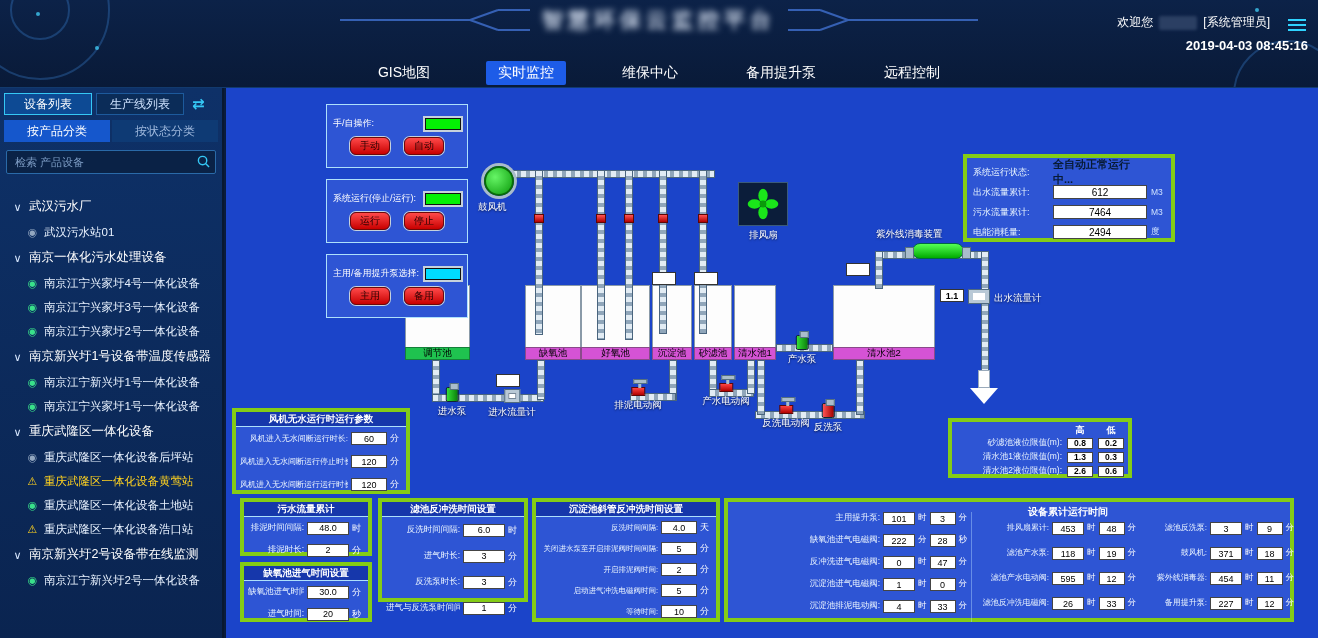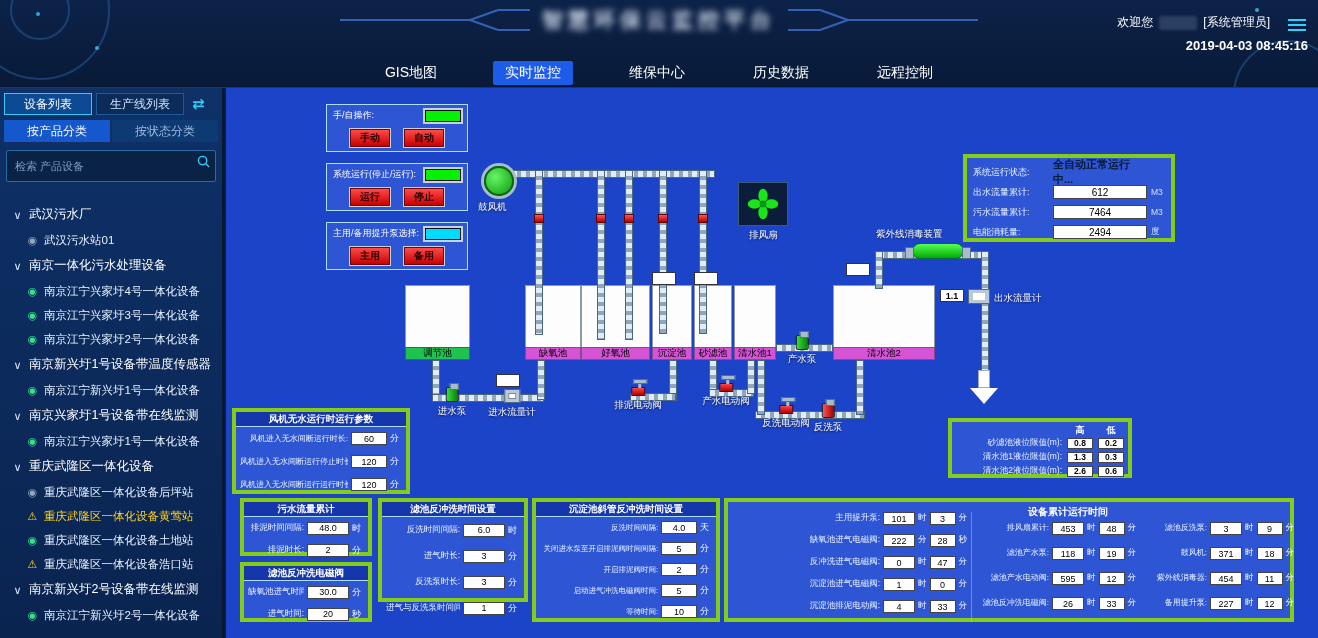--- a/index.html
+++ b/index.html
@@ -26,21 +26,21 @@
 
 #sb{position:absolute;left:0;top:88px;width:224px;height:550px;background:linear-gradient(180deg,#0e3168,#0a2450);border-right:2px solid #081830;z-index:5;overflow:hidden}
 .sb-tabs{display:flex;align-items:center;gap:4px;padding:5px 4px 2px}
 .sb-tab{width:88px;height:22px;line-height:20px;text-align:center;font-size:12px;color:#cfe3ff;background:#0b2c58;border:1px solid #1d5a9c;cursor:pointer;white-space:nowrap}
 .sb-tab.active{background:#0d4a94;border-color:#35c8f5;color:#fff}
 .swap{color:#35c8f5;font-size:15px;font-weight:bold;margin-left:4px;cursor:pointer}
 .sb-subtabs{display:flex;padding:3px 4px;gap:2px}
 .sb-subtab{flex:1;height:22px;line-height:22px;text-align:center;font-size:12px;color:#9fb9dd;background:#0e3a74;cursor:pointer;white-space:nowrap}
 .sb-subtab.active{background:#1557cc;color:#fff}
 .sb-search{position:relative;margin:5px 6px}
-.sb-search input{width:100%;height:32px;background:#0a2246;border:1px solid #2a6aa8;border-radius:2px;color:#d5e6ff;font-size:11px;padding:0 24px 0 8px}
+.sb-search input{width:100%;height:24px;background:#0a2246;border:1px solid #2a6aa8;border-radius:2px;color:#d5e6ff;font-size:11px;padding:0 24px 0 8px}
 .sb-search input::placeholder{color:#7d9cc4}
 .mag{position:absolute;right:6px;top:5px}
 .tree{margin-top:19px}
 .tree-item{display:flex;align-items:center;white-space:nowrap;overflow:hidden;cursor:pointer}
 .tree-item.group{height:27px;padding-left:10px;font-size:12.5px;color:#fff}
 .tree-item.child{height:24px;padding-left:25px;font-size:11.5px;color:#e8f2ff}
 .tree-item.warn .tlabel{color:#ffd21f}
 .tlabel{overflow:hidden;text-overflow:ellipsis}
 .ticon{display:inline-block;width:15px;margin-right:4px;text-align:center;flex:none}
 [data-icon="chevron"]::before{content:"∨";color:#d8e8ff;font-size:11px}
@@ -105,28 +105,28 @@
 .uv::before{left:-8px}.uv::after{right:-8px}
 .meter-h{position:absolute;width:22px;height:15px;background:#b9c9d6;border:1px solid #4f6a80;z-index:5}
 .meter-h::after{content:"";position:absolute;top:3px;left:4px;right:4px;bottom:3px;background:#fff}
 .flow-arrow{position:absolute;left:744px;top:282px;width:28px;z-index:4}
 .fa-stem{width:12px;height:18px;background:#fff;margin:0 auto;border:1px solid #99aabb}
 .fa-head{width:0;height:0;border-left:14px solid transparent;border-right:14px solid transparent;border-top:16px solid #fff}
 
 
 .panel{position:absolute;background:#2e55d4;border:4px solid #84cc16;z-index:6}
 .ctl-stack{position:absolute;left:100px;top:16px;display:flex;flex-direction:column;gap:11px;z-index:6}
-.ctl-panel{width:142px;background:#2e55d4;border:1px solid #aee0fb;padding:4px 6px}
+.ctl-panel{width:142px;background:#2e55d4;border:1px solid #aee0fb;padding:12px 6px}
 .cp-row1{display:flex;align-items:center;justify-content:space-between;gap:4px}
 .cp-label{font-size:9px;color:#fff;white-space:nowrap;overflow:hidden}
 .led{flex:none;width:36px;height:12px;border:1px solid #111;box-shadow:0 0 0 2px #c6d2dc}
 [data-led="green"]{background:#04f004}
 [data-led="cyan"]{background:#00dcff}
 .cp-row2{display:flex;justify-content:center;gap:14px;margin-top:7px}
-.ctl-btn{background:linear-gradient(#ff4a4a,#c80000);border:1px solid #6e0808;box-shadow:0 0 0 1px #c6d2dc;color:#2a0000;font-weight:bold;font-size:10px;padding:1px 9px;border-radius:0;cursor:pointer;font-family:inherit;white-space:nowrap}
+.ctl-btn{background:linear-gradient(#ff4a4a,#c80000);border:1px solid #6e0808;box-shadow:0 0 0 1px #c6d2dc;color:#2a0000;font-weight:normal;font-size:10px;padding:1px 9px;border-radius:6px;cursor:pointer;font-family:inherit;white-space:nowrap}
 
 .vbox{background:#fff;border:1px solid #444;color:#000;display:flex;align-items:center;justify-content:center}
 
 .p-status{left:737px;top:66px;width:212px;height:88px;padding:4px 6px}
 .st-row{display:flex;align-items:center;gap:4px;height:20px}
 .st-label{width:76px;font-size:9px;color:#e8f4ff;white-space:nowrap}
 .st-value{width:94px;height:14px;font-size:10px}
 .st-unit{font-size:8.5px;color:#cfe2ff}
 .st-row.text .st-value{background:transparent;border:none;color:#071a33;font-weight:bold;font-size:11px;justify-content:flex-start}
 
@@ -210,21 +210,21 @@
       <div class="nav-item">
           <span>GIS地图</span>
         </div>
         <div class="nav-item active">
           <span>实时监控</span>
         </div>
         <div class="nav-item">
           <span>维保中心</span>
         </div>
         <div class="nav-item">
-          <span>历史数据</span>
+          <span>备用提升泵</span>
         </div>
         <div class="nav-item">
           <span>远程控制</span>
         </div>
     </nav>
   </header>
 
   <aside id="sb">
     <div class="sb-tabs">
       <div class="sb-tab active">设备列表</div>
@@ -267,24 +267,20 @@
           <span class="ticon" data-icon="link-green"></span>
           <span class="tlabel">南京江宁兴家圩2号一体化设备</span>
         </div>
         <div class="tree-item group">
           <span class="ticon" data-icon="chevron"></span>
           <span class="tlabel">南京新兴圩1号设备带温度传感器</span>
         </div>
         <div class="tree-item child">
           <span class="ticon" data-icon="link-green"></span>
           <span class="tlabel">南京江宁新兴圩1号一体化设备</span>
-        </div>
-        <div class="tree-item group">
-          <span class="ticon" data-icon="chevron"></span>
-          <span class="tlabel">南京兴家圩1号设备带在线监测</span>
         </div>
         <div class="tree-item child">
           <span class="ticon" data-icon="link-green"></span>
           <span class="tlabel">南京江宁兴家圩1号一体化设备</span>
         </div>
         <div class="tree-item group">
           <span class="ticon" data-icon="chevron"></span>
           <span class="tlabel">重庆武隆区一体化设备</span>
         </div>
         <div class="tree-item child">
@@ -531,21 +527,21 @@
           <span class="sp-unit">时</span>
         </div>
         <div class="sp-row">
           <span class="sp-label">排泥时长:</span>
           <input class="sp-input" value="2" style="">
           <span class="sp-unit">分</span>
         </div>
     </div>
 
     <div class="panel sp-qy">
-      <div class="sp-title">滤池反冲洗电磁阀</div>
+      <div class="sp-title">缺氧池进气时间设置</div>
       <div class="sp-row">
           <span class="sp-label">缺氧池进气时间间隔:</span>
           <input class="sp-input" value="30.0" style="">
           <span class="sp-unit">分</span>
         </div>
         <div class="sp-row">
           <span class="sp-label">进气时间:</span>
           <input class="sp-input" value="20" style="">
           <span class="sp-unit">秒</span>
         </div>

